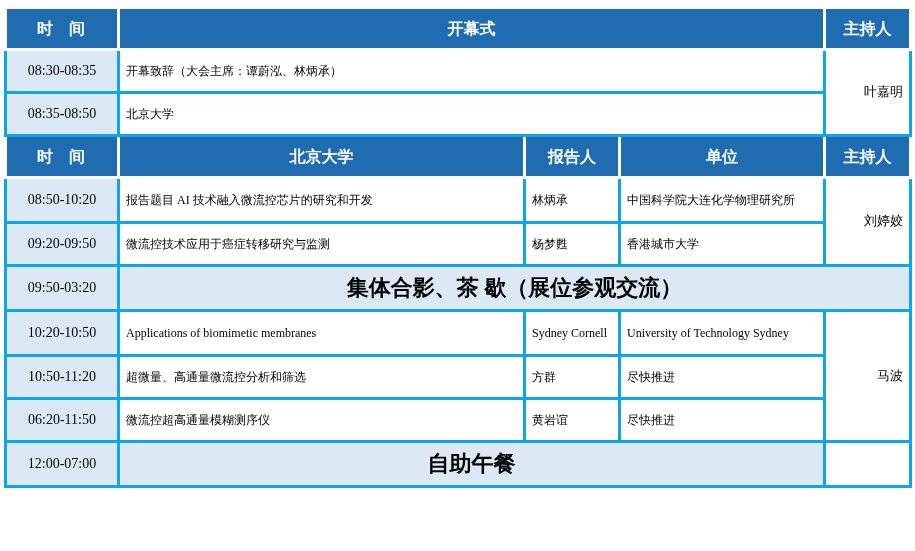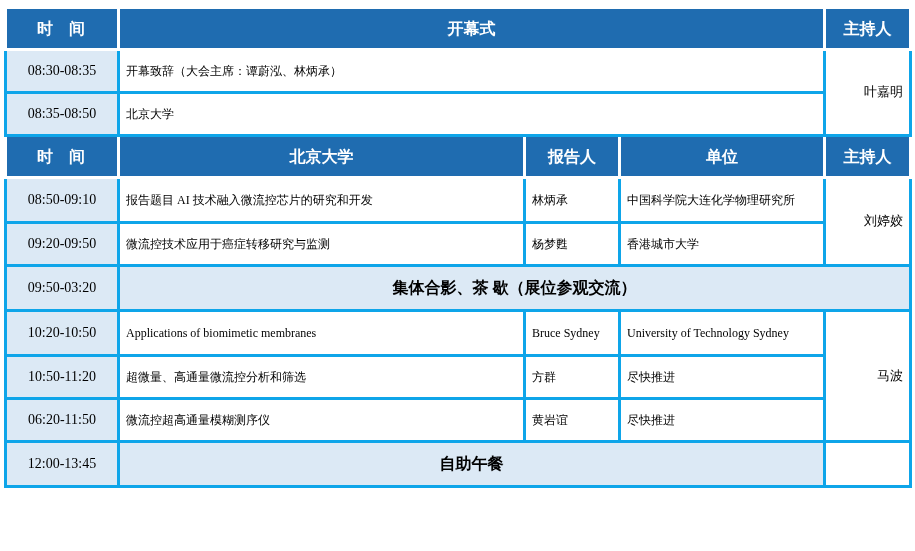--- a/index.html
+++ b/index.html
@@ -74,21 +74,21 @@
   td.host {
     background: #ffffff;
     text-align: right;
     font-size: 13px;
   }
   
   td.banner {
     background: #dce9f5;
     text-align: center;
     font-weight: bold;
-    font-size: 16px;
+    font-size: 22px;
     height: 42px;
   }
   td.banner-host {
     background: #ffffff;
   }
 </style>
 </head>
 <body>
 
 <div class="page">
@@ -121,21 +121,21 @@
 
       <tr class="hdr">
         <td class="time-h">时  间</td>
         <td>北京大学</td>
         <td>报告人</td>
         <td>单位</td>
         <td>主持人</td>
       </tr>
 
       <tr>
-        <td class="time tall">08:50-09:10</td>
+        <td class="time tall">08:50-10:20</td>
         <td class="body">报告题目 AI 技术融入微流控芯片的研究和开发</td>
         <td class="body">林炳承</td>
         <td class="body">中国科学院大连化学物理研究所</td>
         <td class="host" rowspan="2">刘婷姣</td>
       </tr>
 
       <tr>
         <td class="time">09:20-09:50</td>
         <td class="body">微流控技术应用于癌症转移研究与监测</td>
         <td class="body">杨梦甦</td>
@@ -143,39 +143,39 @@
       </tr>
 
       <tr>
         <td class="time">09:50-03:20</td>
         <td class="banner" colspan="4">集体合影、茶 歇（展位参观交流）</td>
       </tr>
 
       <tr>
         <td class="time tall">10:20-10:50</td>
         <td class="body latin">Applications of biomimetic membranes</td>
-        <td class="body latin">Bruce Sydney</td>
+        <td class="body latin">Sydney Cornell</td>
         <td class="body latin">University of Technology Sydney</td>
         <td class="host" rowspan="3">马波</td>
       </tr>
 
       <tr>
         <td class="time">10:50-11:20</td>
         <td class="body">超微量、高通量微流控分析和筛选</td>
         <td class="body">方群</td>
         <td class="body">尽快推进</td>
       </tr>
 
       <tr>
         <td class="time">06:20-11:50</td>
         <td class="body">微流控超高通量模糊测序仪</td>
         <td class="body">黄岩谊</td>
         <td class="body">尽快推进</td>
       </tr>
 
       <tr>
-        <td class="time">12:00-13:45</td>
+        <td class="time">12:00-07:00</td>
         <td class="banner" colspan="3">自助午餐</td>
         <td class="banner-host"></td>
       </tr>
     </tbody>
   </table>
 </div>
 
 </body></html>

